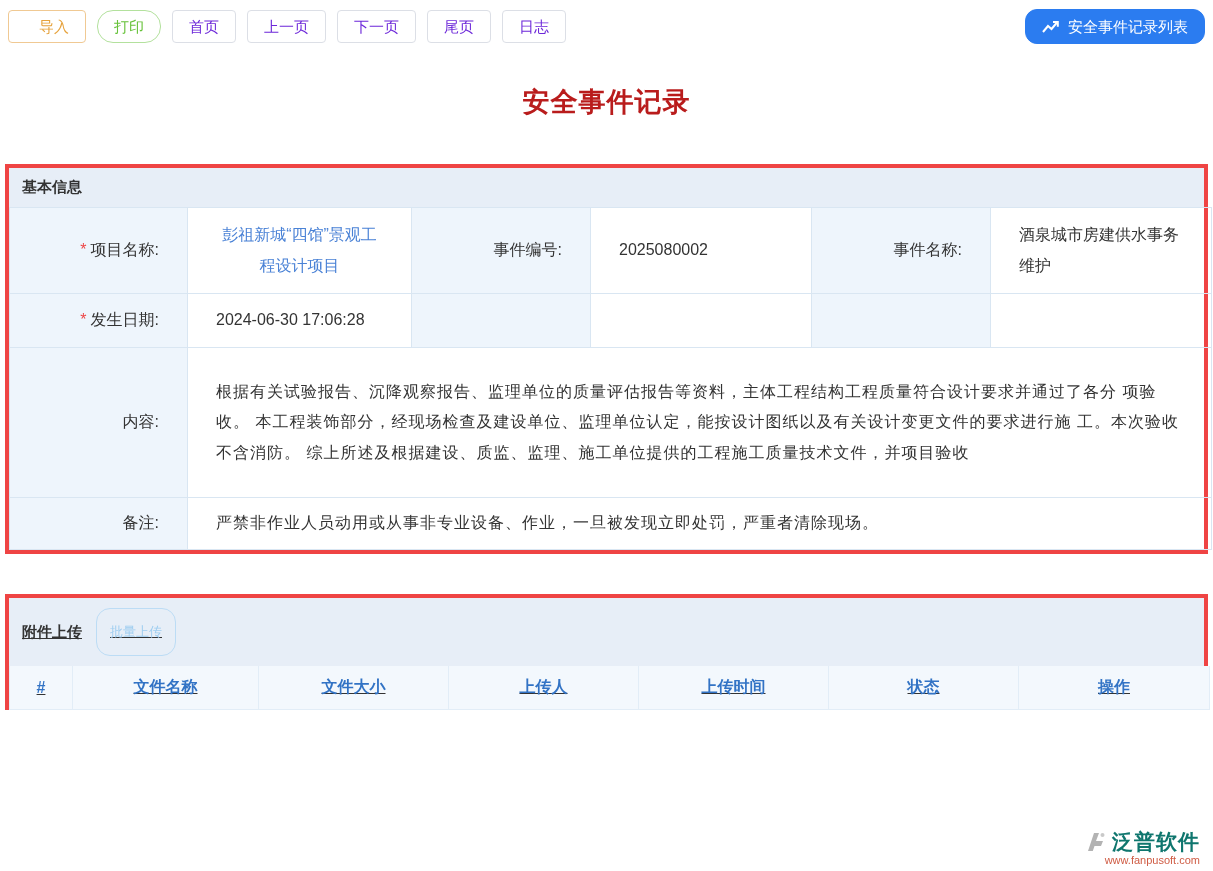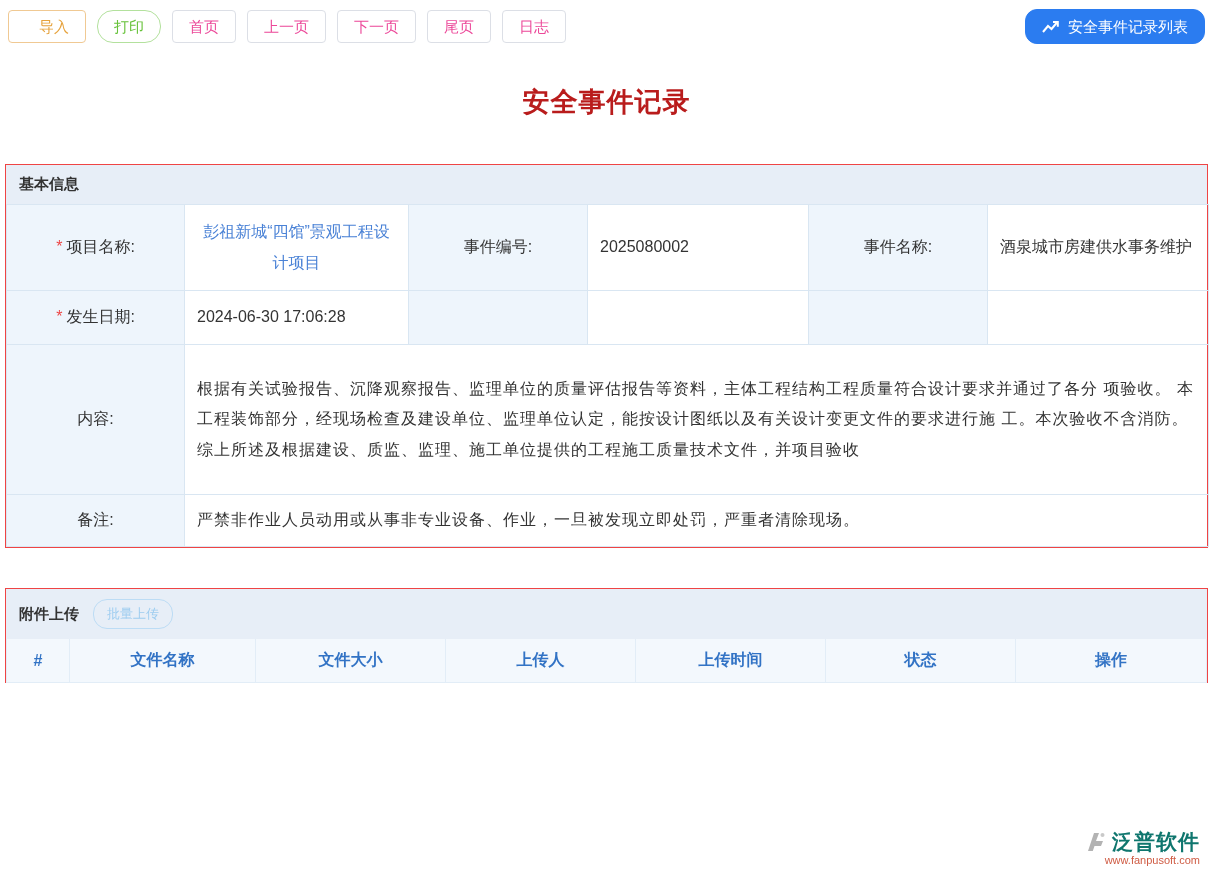--- a/index.html
+++ b/index.html
@@ -18,21 +18,21 @@
     align-items: center;
     gap: 11px;
     padding: 9px 8px 8px 8px;
   }
   .btn {
     padding: 8px 16px;
     font-size: 15px;
     border-radius: 4px;
     border: 1px solid #dcdfe6;
     background: #fff;
-    color: #ec4899;
+    color: #6d28d9;
     cursor: pointer;
     font-family: "Liberation Sans", sans-serif;
     line-height: 1;
   }
   .btn-import { color: #e6a23c; border-color: #f0c993; padding-left: 30px; }
   .btn-print  { color: #67c23a; border-color: #b3e19d; border-radius: 16px; }
   .btn-primary {
     margin-left: auto;
     background: #2b7cf0;
     border: 1px solid #2b7cf0;
@@ -51,59 +51,59 @@
     font-size: 27px;
     font-weight: bold;
     color: #b91c1c;
     margin: 32px 0 44px 0;
     letter-spacing: 1px;
   }
 
   
   .panel {
     margin: 0 5px;
-    border: 1px solid #ef4444;
+    border: 4px solid #ef4444;
   }
   .panel-header {
     background: #e7eef7;
     padding: 10px 13px;
     font-size: 15px;
     font-weight: bold;
     color: #333;
     display: flex;
     align-items: center;
     gap: 14px;
   }
 
   
   table { width: 100%; border-collapse: collapse; table-layout: fixed; }
   .info-table td {
     border: 1px solid #d9e6f2;
     font-size: 16px;
-    padding: 8px 12px;
+    padding: 8px 28px;
     vertical-align: middle;
     line-height: 1.9;
     word-break: break-all;
   }
   .info-table td.label-cell {
     background: #eef5fc;
-    text-align: center;
+    text-align: right;
     color: #333;
   }
   .required-mark { color: #ed4646; margin-right: 4px; }
   .link-text { color: #4a82d6; text-align: center; }
   .content-text { letter-spacing: 1px; }
 
   
   .batch-btn {
     border: 1px solid #bcdcf5;
     color: #9ecdf0;
     background: transparent;
     border-radius: 14px;
-    padding: 5px 13px;
+    padding: 14px 13px;
     font-size: 13px;
     font-weight: normal;
     cursor: pointer;
     font-family: "Liberation Sans", sans-serif;
   }
   .attach-table th {
     background: #f3f8fd;
     color: #3273c5;
     font-size: 16px;
     font-weight: bold;
@@ -195,21 +195,21 @@
       <td colspan="5" class="content-text">根据有关试验报告、沉降观察报告、监理单位的质量评估报告等资料，主体工程结构工程质量符合设计要求并通过了各分 项验收。 本工程装饰部分，经现场检查及建设单位、监理单位认定，能按设计图纸以及有关设计变更文件的要求进行施 工。本次验收不含消防。 综上所述及根据建设、质监、监理、施工单位提供的工程施工质量技术文件，并项目验收</td>
     </tr>
     <tr style="height:52px">
       <td class="label-cell">备注:</td>
       <td colspan="5" class="content-text">严禁非作业人员动用或从事非专业设备、作业，一旦被发现立即处罚，严重者清除现场。</td>
     </tr>
   </tbody>
     </table>
 </div>
 
-<div class="panel" style="margin-top:40px; border-bottom:none;">
+<div class="panel" style="margin-top:40px; border-bottom:none;text-decoration:underline;">
   <div class="panel-header">
     <span>附件上传</span>
     <button class="batch-btn">批量上传</button>
   </div>
   <table class="attach-table">
     <colgroup>
       <col style="width:63px">
         <col style="width:186px">
         <col style="width:190px">
         <col style="width:190px">

